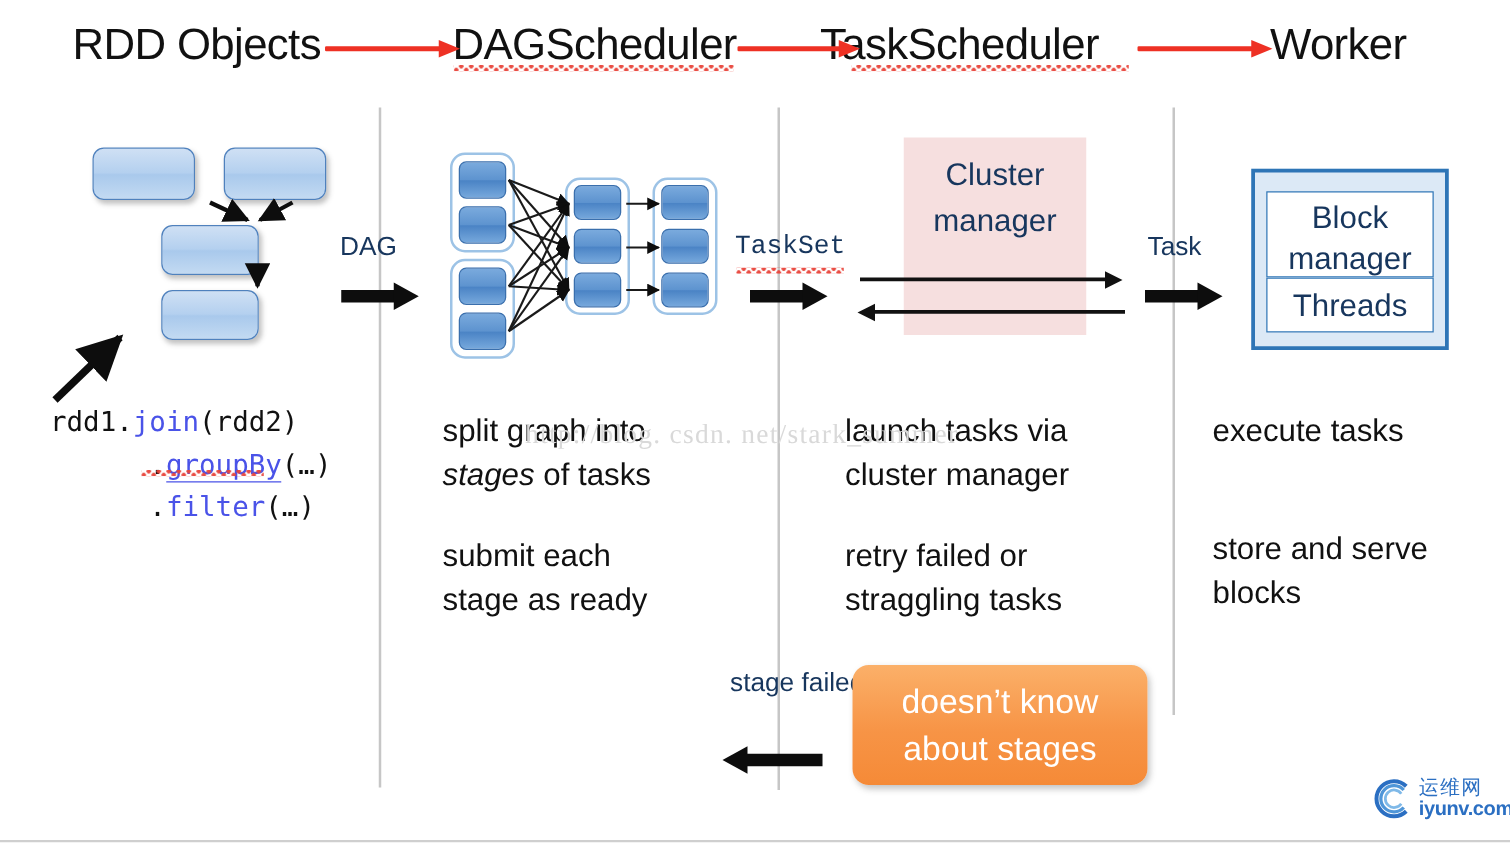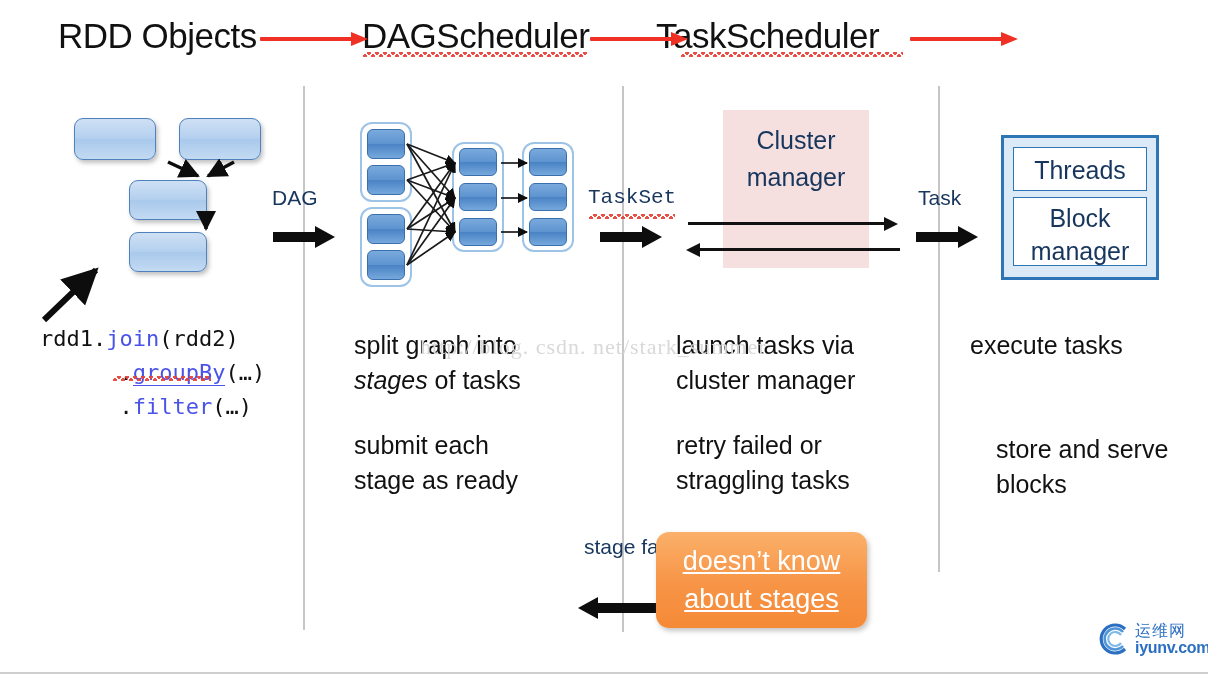--- a/index.html
+++ b/index.html
@@ -267,20 +267,21 @@
 <div id="canvas">
 
   <div class="phase-title" style="left:58px; top:16px;">RDD Objects</div>
 
   <div class="phase-title" style="left:362px; top:16px;">DAGScheduler</div>
   <div class="squiggle" style="left:363px; top:52px; width:224px;"></div>
 
   <div class="phase-title" style="left:656px; top:16px;">TaskScheduler</div>
   <div class="squiggle" style="left:681px; top:52px; width:222px;"></div>
 
+  <div class="phase-title" style="left:1016px; top:16px;">Worker</div>
 
   <div class="red-arrow" style="left:260px; top:32px; width:108px;">
     <div class="shaft" style="width:92px;"></div>
     <div class="head" style="left:91px;"></div>
   </div>
   <div class="red-arrow" style="left:590px; top:32px; width:98px;">
     <div class="shaft" style="width:82px;"></div>
     <div class="head" style="left:81px;"></div>
   </div>
   <div class="red-arrow" style="left:910px; top:32px; width:108px;">
@@ -391,37 +392,37 @@
   <div class="cm-head right" style="left:884px; top:217px;"></div>
 
   <div class="cm-line" style="left:700px; top:248px; width:200px;"></div>
   <div class="cm-head left" style="left:686px; top:243px;"></div>
 
   <div class="desc" style="left:676px; top:328px;">launch tasks via
 cluster manager</div>
   <div class="desc" style="left:676px; top:428px;">retry failed or
 straggling tasks</div>
 
-  <div class="callout" style="left:656px; top:532px; width:211px; height:96px;text-decoration:underline;">doesn’t know
+  <div class="callout" style="left:682px; top:532px; width:236px; height:96px;">doesn’t know
 about stages</div>
 
   <div class="edge-label" style="left:918px; top:186px;">Task</div>
   <div class="blk-arrow" style="left:916px; top:226px; width:62px;">
     <div class="shaft" style="width:44px;"></div>
     <div class="head" style="left:42px;"></div>
   </div>
 
   <div class="worker-outer" style="left:1001px; top:135px; width:158px; height:145px;">
-    <div class="worker-inner" style="height:44px; padding-top:6px;">Threads</div>
     <div class="worker-inner" style="height:69px; margin-top:6px; padding-top:4px; white-space:pre-line;">Block
 manager</div>
+    <div class="worker-inner" style="height:44px; padding-top:6px;">Threads</div>
   </div>
 
   <div class="desc" style="left:970px; top:328px;">execute tasks</div>
-  <div class="desc" style="left:970px; top:432px;margin-left:26px;">store and serve
+  <div class="desc" style="left:970px; top:422px;">store and serve
 blocks</div>
 
   <div class="csdn-wm" style="left:420px; top:334px;">http://blog. csdn. net/stark_summer</div>
 
   <div class="iyunv" style="left:1097px; top:622px;">
     <svg width="34" height="34" viewBox="0 0 34 34">
       <path d="M28 7 A14 14 0 1 0 28 27" fill="none" stroke="#2b6fc2" stroke-width="3.2"></path>
       <path d="M26 10 A10.5 10.5 0 1 0 26 24" fill="none" stroke="#4f96d8" stroke-width="2.6"></path>
       <path d="M24 13 A7 7 0 1 0 24 21" fill="none" stroke="#7fb9e8" stroke-width="2.2"></path>
     </svg>

